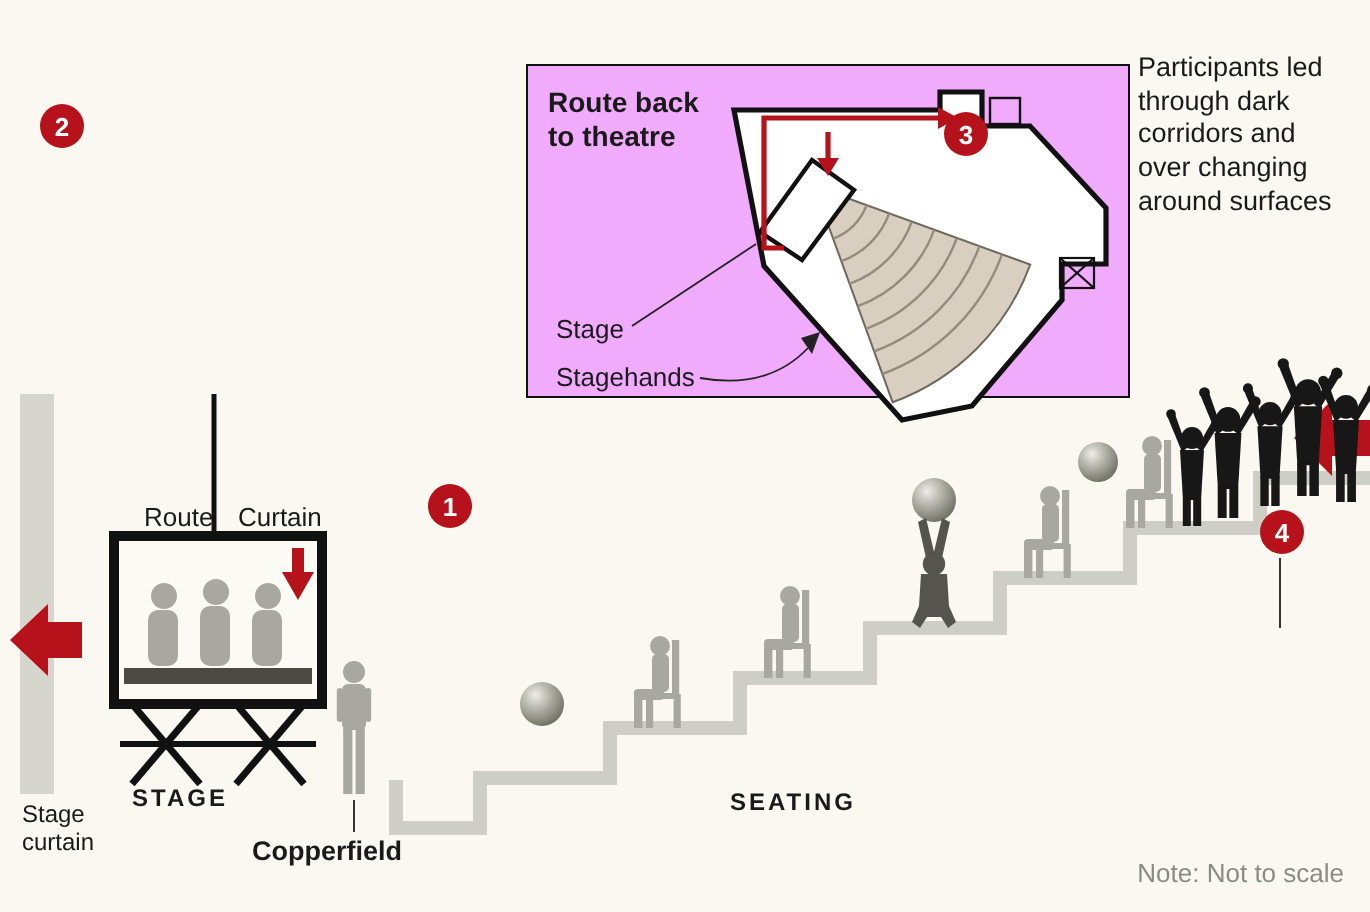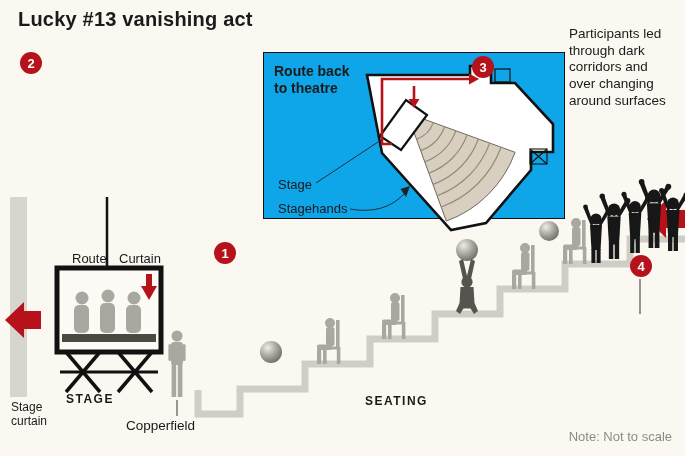--- a/index.html
+++ b/index.html
@@ -9,21 +9,21 @@
 }
 *{margin:0;padding:0;box-sizing:border-box}
 body{background:#fff;font-family:"Liberation Sans",sans-serif}
 .canvas{position:relative;width:685px;height:456px;background:var(--background);color:var(--ink);overflow:hidden}
 .scene{position:absolute;left:0;top:0;z-index:0}
 .title{position:absolute;left:18px;top:8px;font-size:20px;font-weight:bold;letter-spacing:.2px;z-index:3}
 .step-circle{position:absolute;width:22px;height:22px;border-radius:50%;background:var(--accent);color:#fff;font-weight:bold;font-size:13px;display:flex;align-items:center;justify-content:center;z-index:6}
 .txt{position:absolute;font-size:13.5px;line-height:1.24;z-index:4}
 .lbl{position:absolute;font-size:13px;z-index:4}
 .caps{font-weight:bold;font-size:12px;letter-spacing:1.5px}
-.map-box{position:absolute;left:263px;top:52px;width:302px;height:167px;background:#0ea5e9;border:1.6px solid #111;z-index:2}
+.map-box{position:absolute;left:263px;top:32px;width:302px;height:167px;background:#f0abfc;border:1.6px solid #111;z-index:2}
 .map-svg{position:absolute;left:0;top:0}
 .map-title{position:absolute;left:10px;top:10px;width:80px;font-size:14px;font-weight:bold;line-height:1.18}
 .map-lbl{position:absolute;font-size:13px}
 .note{position:absolute;right:13px;top:429px;font-size:13px;color:var(--note-gray);z-index:4}
 .f-accent{fill:var(--accent)} .f-fig{fill:var(--figure-gray)} .f-dark{fill:var(--dark-figure)}
 .f-beige{fill:var(--auditorium-beige)} .f-crowd{fill:var(--crowd-black)} .f-bar{fill:var(--curtain-bar-gray)}
 .steps-line{fill:none;stroke:var(--step-gray);stroke-width:7}
 </style>
 </head>
 <body>
@@ -130,21 +130,20 @@
       <use href="#cheer" transform="translate(596,263)"></use>
       <use href="#cheer" transform="translate(614,259) scale(1.12)"></use>
       <use href="#cheer" transform="translate(635,253) scale(1.05)"></use>
       <use href="#cheer" transform="translate(654,248) scale(1.18)"></use>
       <use href="#cheer" transform="translate(673,251) scale(1.08)"></use>
     </g>
 
     <line x1="640" y1="279" x2="640" y2="314" stroke="#333" stroke-width="1"></line>
   </svg>
 
-  <div class="title">Lucky #13 vanishing act</div>
 
   <div class="step-circle" style="left:20px;top:52px">
     <span>2</span>
   </div>
 
   <div class="map-box">
     <svg class="map-svg" width="299" height="189" viewBox="0 0 299 189">
       <path d="M103,22 H206 V13 H227 V30 H251 L289,71 V99 H267 V117 L222,170 L187,177 L118,100 Z" fill="#fff" stroke="#111" stroke-width="2.6"></path>
       <rect x="231" y="16" width="15" height="13" fill="none" stroke="#111" stroke-width="1.2"></rect>
       <g stroke="#111" stroke-width="1.1" fill="none">
@@ -189,18 +188,18 @@
     <span>1</span>
   </div>
 
   <div class="step-circle" style="left:630px;top:255px">
     <span>4</span>
   </div>
 
   <div class="lbl" style="left:72px;top:251px">Route</div>
   <div class="lbl" style="left:119px;top:251px">Curtain</div>
   <div class="lbl caps" style="left:66px;top:392px">STAGE</div>
-  <div class="lbl" style="left:126px;top:418px;font-weight:normal;font-size:13.5px">Copperfield</div>
+  <div class="lbl" style="left:126px;top:418px;font-weight:bold;font-size:13.5px">Copperfield</div>
   <div class="lbl" style="left:11px;top:400px;width:50px;font-size:12px;line-height:1.2">Stage curtain</div>
   <div class="lbl caps" style="left:365px;top:394px">SEATING</div>
 
   <div class="note">Note: Not to scale</div>
 </div>
 
 </body></html>

